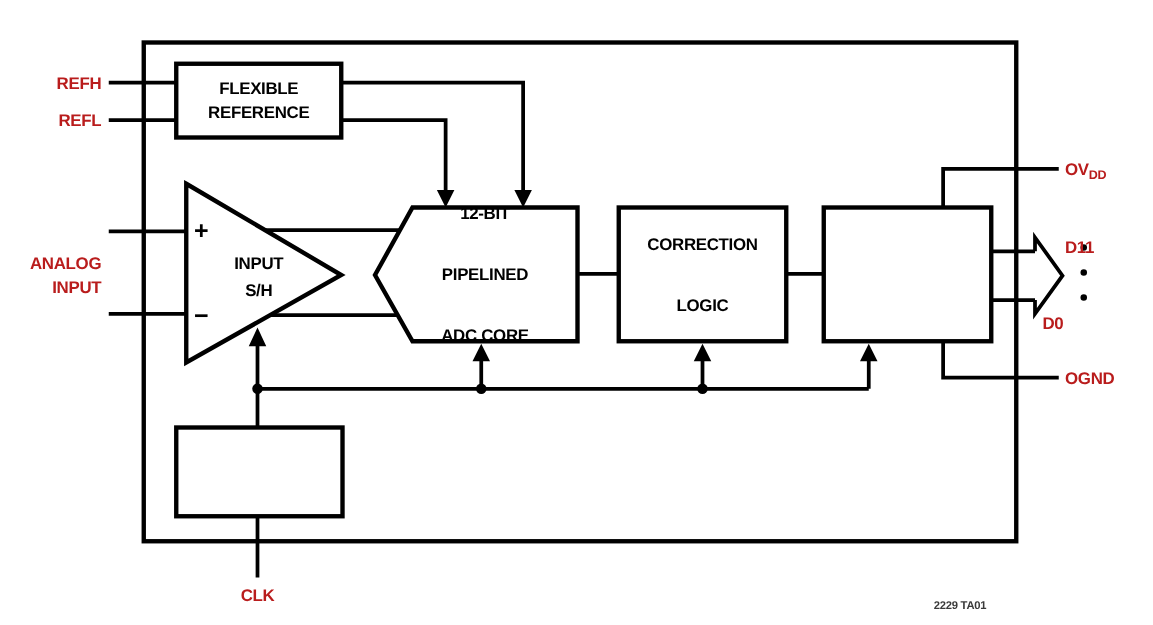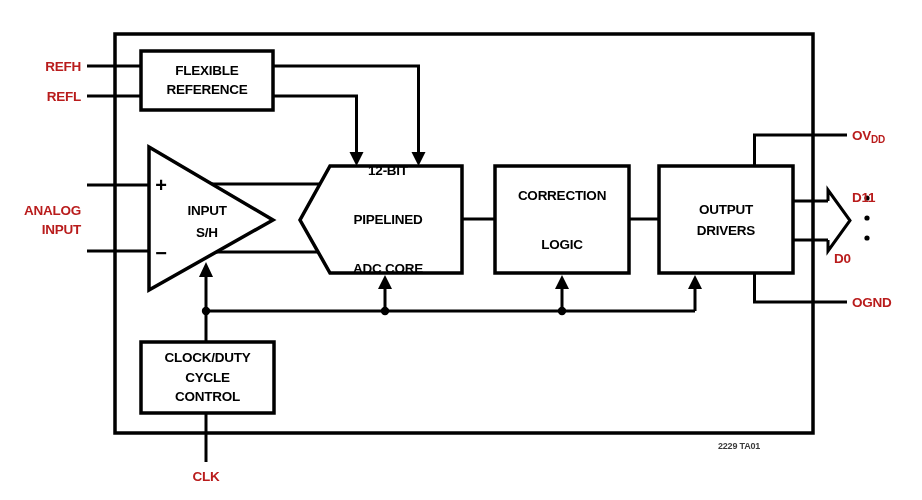--- a/index.html
+++ b/index.html
@@ -52,22 +52,23 @@
     position:relative;
     top:2.5px;
     letter-spacing:-0.2px;
   }
   .caption{
     position:absolute;
     font-weight:700;
     font-size:9px;
     letter-spacing:-0.2px;
     color:#3a3a3a;
-    text-align:left;
+    text-align:center;
     white-space:nowrap;
+    margin-top:38px;
   }
 </style>
 </head>
 <body>
 
 <div id="stage">
 
   <svg id="wiring" width="922" height="500" viewBox="0 0 922 500">
     <g stroke="#000" stroke-width="3" fill="none">
 
@@ -144,30 +145,21 @@
     <span>12-BIT</span>
     <span>PIPELINED</span>
     <span>ADC CORE</span>
   </div>
 
   <div class="blk lh21" style="left:495px;top:166px;width:134px;height:107px;gap:28px;">
     <span>CORRECTION</span>
     <span>LOGIC</span>
   </div>
 
-  <div class="blk lh21" style="left:659px;top:166px;width:134px;height:107px;">
-    <span>OUTPUT</span>
-    <span>DRIVERS</span>
-  </div>
 
-  <div class="blk lh195" style="left:141px;top:342px;width:133px;height:71px;">
-    <span>CLOCK/DUTY</span>
-    <span>CYCLE</span>
-    <span>CONTROL</span>
-  </div>
 
   <div class="t r" style="left:0;top:60px;width:81px;">REFH</div>
   <div class="t r" style="left:0;top:90px;width:81px;">REFL</div>
 
   <div class="t r" style="left:0;top:204px;width:81px;">ANALOG</div>
   <div class="t r" style="left:0;top:223px;width:81px;">INPUT</div>
 
   <div class="t" style="left:166px;top:470px;width:80px;text-align:center;">CLK</div>
 
   <div class="t" style="left:852px;top:129px;"><span>OV</span><span class="sub">DD</span></div>

